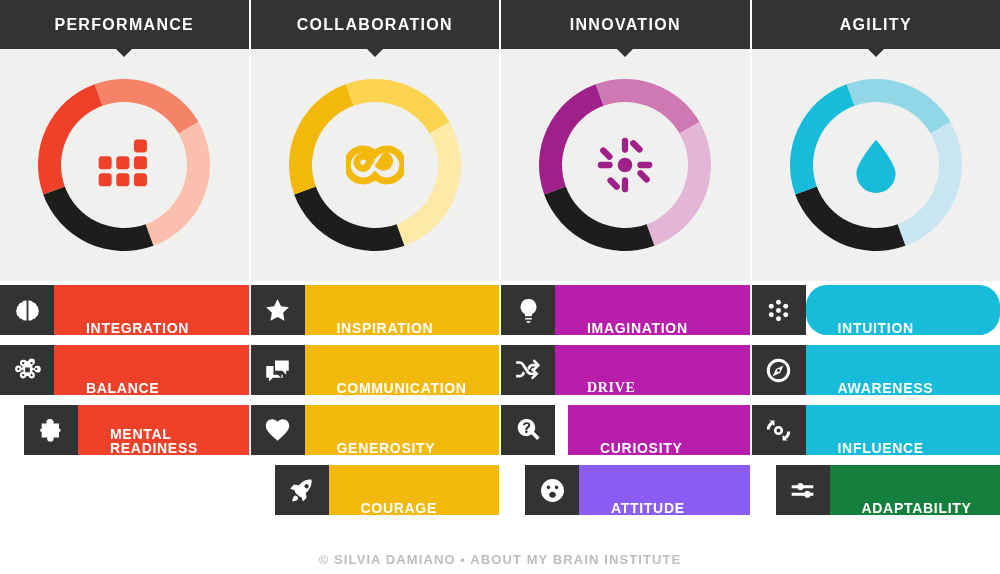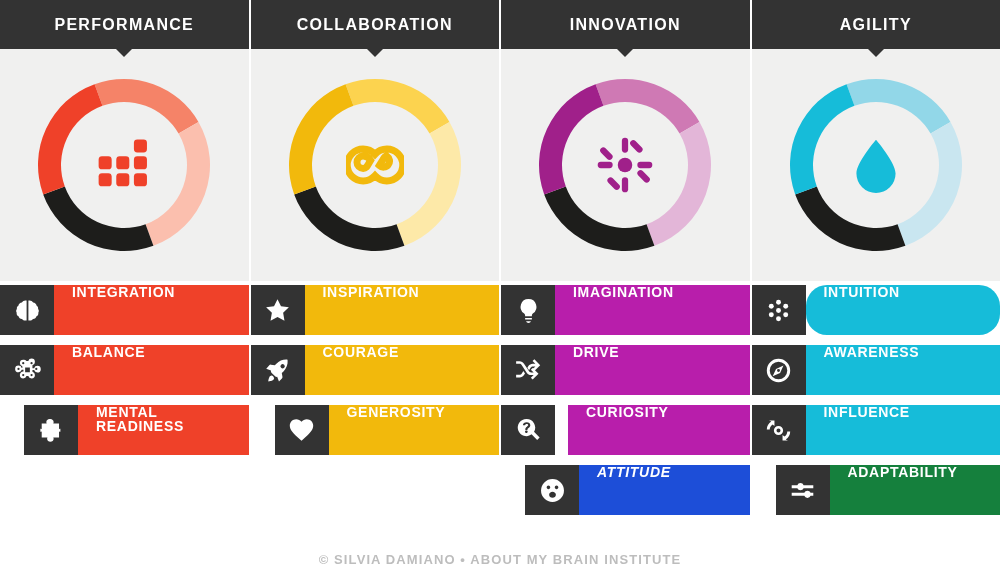--- a/index.html
+++ b/index.html
@@ -102,22 +102,22 @@
     flex: 0 0 54px;
     background: #333333;
     display: flex;
     align-items: center;
     justify-content: center;
   }
   .row-icon svg { width: 27px; height: 27px; fill: #ffffff; }
   .row-label {
     flex: 1 1 auto;
     display: flex;
-    align-items: flex-start;
-    padding-left: 18px;
+    align-items: flex-end;
+    padding-left: 32px;
   }
   .row-label span {
     color: #ffffff;
     font-size: 14px;
     font-weight: bold;
     letter-spacing: 0.7px;
     text-transform: uppercase;
     line-height: 1;
   }
 
@@ -229,35 +229,45 @@
                 <path d="M12 1.9l3.1 6.3 7 1-5.1 4.9 1.2 7-6.2-3.3-6.2 3.3 1.2-7L1.9 9.2l7-1z"></path>
               </svg>
             </div>
             <div class="row-label" style="background: rgb(242, 185, 12);">
               <span>INSPIRATION</span>
             </div>
           </div>
           <div class="row">
             <div class="row-icon">
               <svg class="" viewBox="0 0 24 24">
+                <path d="M9.8 3.1H22v9.2h-2.3v3.4l-3.4-3.4H9.8zM2 7.9h6.4v7.9h4.1l3 3v-3h1.1v2.6H7.9l-3.4 3.4v-3.4H2z"></path>
+              </svg>
+            </div>
+            <div class="row-label" style="background: rgb(242, 185, 12);">
+              <span>COMMUNICATION</span>
+            </div>
+          </div>
+          <div class="row">
+            <div class="row-icon">
+              <svg class="" viewBox="0 0 24 24">
+                <path d="M12 21.1l-1.5-1.4C5.1 14.8 1.6 11.6 1.6 7.7 1.6 4.5 4.1 2 7.3 2c1.8 0 3.6.9 4.7 2.3C13.1 2.9 14.9 2 16.7 2c3.2 0 5.7 2.5 5.7 5.7 0 3.9-3.5 7.1-8.9 12l-1.5 1.4z"></path>
+              </svg>
+            </div>
+            <div class="row-label" style="background: rgb(242, 185, 12);">
+              <span>GENEROSITY</span>
+            </div>
+          </div>
+          <div class="row">
+            <div class="row-icon">
+              <svg class="" viewBox="0 0 24 24">
                 <path d="M20.6 2.2c-3.6-.3-7.1 1.1-9.6 3.7L9.6 7.4l-3.4-.6a1.6 1.6 0 0 0-1.5.5L2 10.5l4.2 1.6c-.2.6-.1 1.3.4 1.8l3.3 3.3c.5.5 1.2.6 1.8.4l1.6 4.2 2.6-2.7c.4-.4.6-1 .5-1.5l-.6-3.4 1.5-1.4c2.6-2.5 4-6 3.7-9.6a1.2 1.2 0 0 0-1.1-1.1zM15.2 6.9a1.9 1.9 0 1 1 2.7 2.7 1.9 1.9 0 0 1-2.7-2.7zM5.3 17.1c-1.2 1.2-1.5 4.6-1.5 4.6s3.4-.3 4.6-1.5a2.2 2.2 0 0 0-3.1-3.1z"></path>
               </svg>
             </div>
             <div class="row-label" style="background: rgb(242, 185, 12);">
               <span>COURAGE</span>
-            </div>
-          </div>
-          <div class="row">
-            <div class="row-icon">
-              <svg class="" viewBox="0 0 24 24">
-                <path d="M12 21.1l-1.5-1.4C5.1 14.8 1.6 11.6 1.6 7.7 1.6 4.5 4.1 2 7.3 2c1.8 0 3.6.9 4.7 2.3C13.1 2.9 14.9 2 16.7 2c3.2 0 5.7 2.5 5.7 5.7 0 3.9-3.5 7.1-8.9 12l-1.5 1.4z"></path>
-              </svg>
-            </div>
-            <div class="row-label" style="background: rgb(242, 185, 12);">
-              <span>GENEROSITY</span>
             </div>
           </div>
         </div>
       </div>
       <div class="column">
         <div class="col-header">
           <span class="title">INNOVATION</span>
           <span class="notch"></span>
         </div>
         <div class="donut-panel">
@@ -293,41 +303,41 @@
             <div class="row-label" style="background: rgb(184, 30, 171);">
               <span>IMAGINATION</span>
             </div>
           </div>
           <div class="row">
             <div class="row-icon">
               <svg class="" viewBox="0 0 24 24">
                 <path d="M15.6 3.6l2.5 2.4h-2.3c-1.6 0-3 .8-3.9 2.1l-.9 1.4 1.5 2.2 1.5-2.3c.4-.6 1.1-1 1.8-1h2.3l-2.5 2.4 1.6 1.6 5.2-5.1-5.2-5.2zM1 6h3.1c.7 0 1.4.4 1.8 1l4.5 6.9c.9 1.3 2.3 2.1 3.9 2.1h2.3l-2.5 2.4 1.6 1.6 5.2-5.1-5.2-5.1-1.6 1.5 2.5 2.4h-2.3c-.7 0-1.4-.4-1.8-1L8 5.9C7.1 4.6 5.7 3.8 4.1 3.8H1zm0 12.2h3.1c1.6 0 3-.8 3.9-2.1l.9-1.4-1.5-2.2-1.5 2.3c-.4.6-1.1 1-1.8 1H1z"></path>
               </svg>
             </div>
-            <div class="row-label" style="background: rgb(184, 30, 171);">
+            <div class="row-label" style="background: rgb(184, 30, 171); font-family: Liberation Serif, serif;">
               <span>DRIVE</span>
             </div>
           </div>
           <div class="row">
             <div class="row-icon">
               <svg class="" viewBox="0 0 24 24">
                 <path d="M10.1 1.8a7.6 7.6 0 1 0 4.6 13.6l5 5 2.2-2.2-5-5A7.6 7.6 0 0 0 10.1 1.8zm.3 2.8c1.9 0 3.2 1.1 3.2 2.7 0 1.1-.6 1.8-1.6 2.5-.7.5-.9.8-.9 1.4v.4H9.2v-.6c0-1.1.4-1.7 1.4-2.4.8-.6 1.1-.9 1.1-1.4 0-.6-.5-1-1.3-1s-1.4.5-1.5 1.2H7c.1-1.7 1.4-2.8 3.4-2.8zm-.3 7.4c.7 0 1.2.5 1.2 1.1s-.5 1.1-1.2 1.1-1.2-.5-1.2-1.1.5-1.1 1.2-1.1z"></path>
               </svg>
             </div>
             <div class="row-label" style="background: rgb(184, 30, 171); margin-left: 13px;">
               <span>CURIOSITY</span>
             </div>
           </div>
           <div class="row">
             <div class="row-icon">
               <svg class="" viewBox="0 0 24 24">
                 <path d="M12 1.8a10.2 10.2 0 1 0 0 20.4 10.2 10.2 0 0 0 0-20.4zM8.4 7.5c.9 0 1.6.8 1.6 1.7s-.7 1.7-1.6 1.7-1.6-.8-1.6-1.7.7-1.7 1.6-1.7zm7.2 0c.9 0 1.6.8 1.6 1.7s-.7 1.7-1.6 1.7-1.6-.8-1.6-1.7.7-1.7 1.6-1.7zM12 13.1c1.7 0 3 1.2 3 2.7s-1.3 2.7-3 2.7-3-1.2-3-2.7 1.3-2.7 3-2.7z"></path>
               </svg>
             </div>
-            <div class="row-label" style="background: #1d4ed8; font-style: italic;">
+            <div class="row-label" style="background: #8b5cf6;">
               <span>ATTITUDE</span>
             </div>
           </div>
         </div>
       </div>
       <div class="column">
         <div class="col-header">
           <span class="title">AGILITY</span>
           <span class="notch"></span>
         </div>

